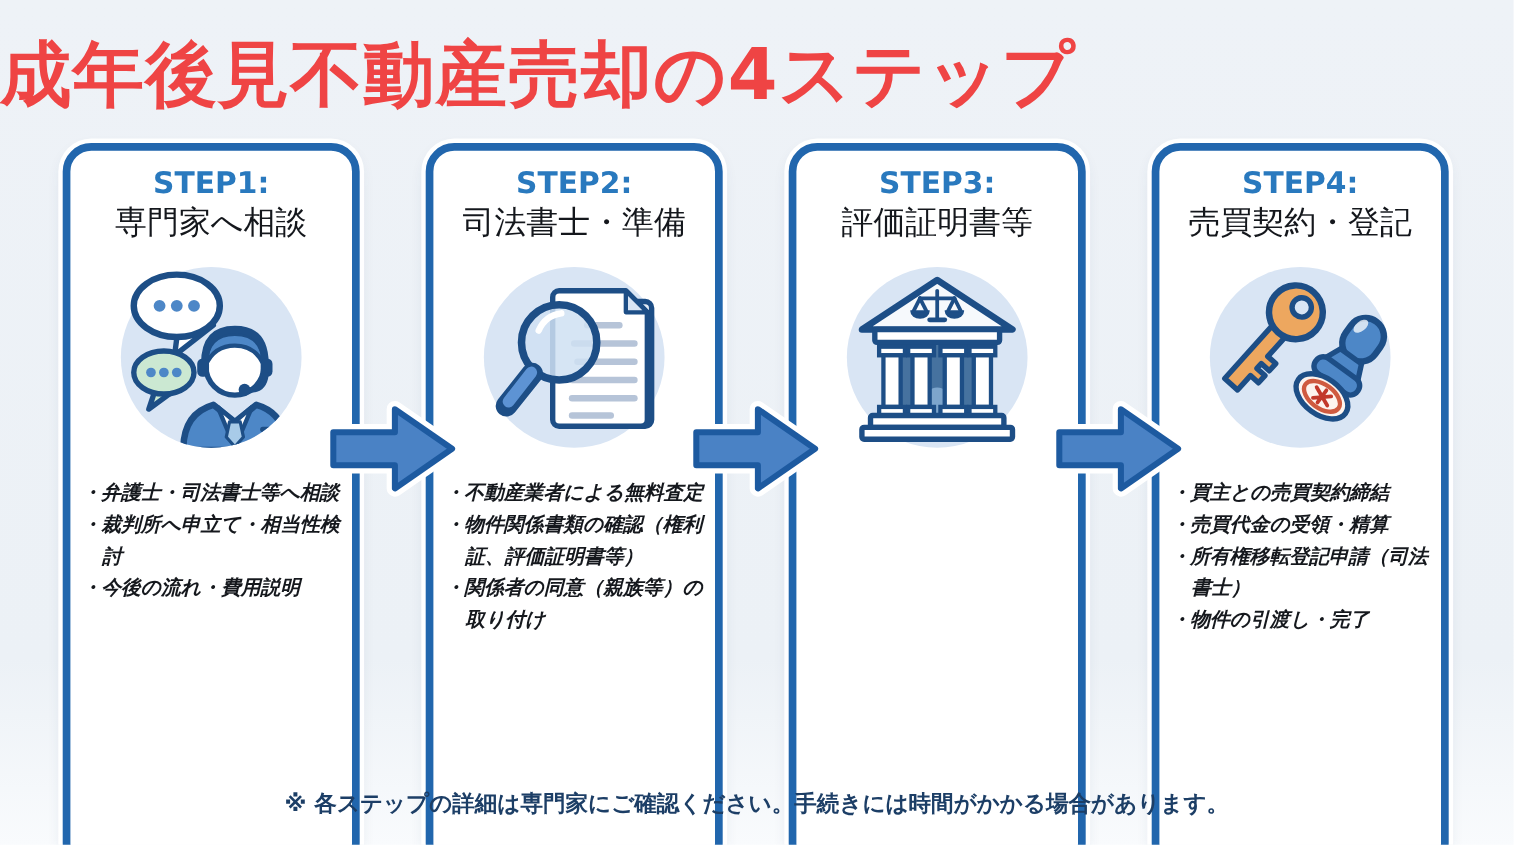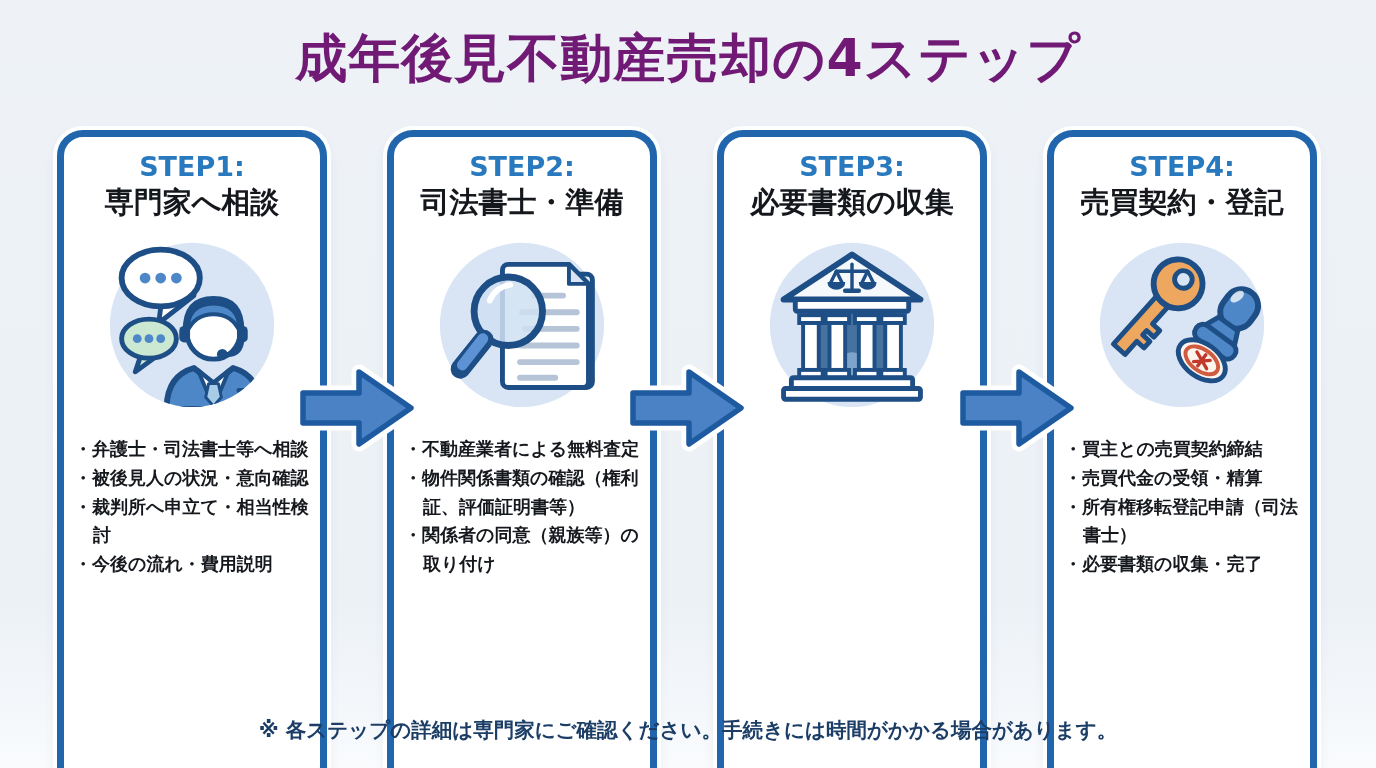--- a/index.html
+++ b/index.html
@@ -2,45 +2,45 @@
 <html><head>
 <meta charset="utf-8">
 <style>
   html,body{margin:0;padding:0;}
   body{
     width:1376px;height:768px;position:relative;overflow:hidden;
     font-family:"DejaVu Sans","Liberation Sans",sans-serif;
     background:linear-gradient(180deg,#eef2f7 0%,#ecf1f6 78%,#f9fbfd 100%);
   }
   .page-title{
-    position:absolute;top:24px;left:0;width:100%;text-align:center;
-    font-size:52px;font-weight:800;color:#701a75;letter-spacing:1px;
+    position:absolute;top:24px;left:0;width:100%;
+    font-size:65px;font-weight:800;color:#ef4444;letter-spacing:1px;
   }
   .card{
     position:absolute;top:130px;width:270px;height:662px;box-sizing:border-box;
     background:#ffffff;border:7px solid #2166ad;border-radius:26px;
     box-shadow:0 0 0 4px rgba(255,255,255,.95), 0 6px 14px rgba(40,70,110,.10);
     padding-top:14px;
   }
   .card.c1{left:57px}.card.c2{left:387px}.card.c3{left:717px}.card.c4{left:1047px}
   .step-label{
     text-align:center;font-size:27px;line-height:32px;font-weight:800;color:#2979be;
   }
   .step-title{
-    text-align:center;font-size:29px;line-height:38px;font-weight:700;color:#14171c;
+    text-align:center;font-size:29px;line-height:38px;font-weight:400;color:#14171c;
   }
   .icon-wrap{
     width:176px;height:176px;margin:14px auto 0 auto;
   }
   .icon-wrap svg{display:block;width:176px;height:176px;}
   ul.bullets{
     list-style:none;margin:24px 0 0 0;padding:0 10px;
     font-size:18px;line-height:1.6;font-weight:700;color:#15181d;
   }
-  ul.bullets li{padding-left:1.05em;text-indent:-1.05em;margin:0;}
+  ul.bullets li{padding-left:1.05em;text-indent:-1.05em;margin:0;font-style:italic;}
   .arrow{
     position:absolute;top:360px;width:120px;height:96px;
   }
   .arrow.a1{left:297px}.arrow.a2{left:627px}.arrow.a3{left:957px}
   .footnote{
     position:absolute;top:716px;left:0;width:100%;text-align:center;
     font-size:20.5px;font-weight:700;color:#1c3e66;
   }
 </style>
 </head>
@@ -79,21 +79,20 @@
         <circle cx="74" cy="44" r="5.5" fill="#4d87c7"></circle>
       <path d="M40 116 L32 140 L62 118 Z" fill="#cbe8d2" stroke="#1d4e86" stroke-width="5" stroke-linejoin="round"></path>
       <ellipse cx="46" cy="106" rx="28" ry="20" fill="#cbe8d2" stroke="#1d4e86" stroke-width="5"></ellipse>
       <circle cx="34" cy="106" r="4.5" fill="#4d87c7"></circle>
         <circle cx="46" cy="106" r="4.5" fill="#4d87c7"></circle>
         <circle cx="58" cy="106" r="4.5" fill="#4d87c7"></circle>
     </svg>
   </div>
   <ul class="bullets">
     <li>・弁護士・司法書士等へ相談</li>
-    <li>・被後見人の状況・意向確認</li>
     <li>・裁判所へ申立て・相当性検討</li>
     <li>・今後の流れ・費用説明</li>
   </ul>
 </div>
 
 <div class="card c2">
   <div class="step-label">STEP2:</div>
   <div class="step-title">司法書士・準備</div>
   <div class="icon-wrap">
     <svg viewBox="0 0 180 180">
@@ -117,21 +116,21 @@
   </div>
   <ul class="bullets">
     <li>・不動産業者による無料査定</li>
     <li>・物件関係書類の確認（権利証、評価証明書等）</li>
     <li>・関係者の同意（親族等）の取り付け</li>
   </ul>
 </div>
 
 <div class="card c3">
   <div class="step-label">STEP3:</div>
-  <div class="step-title">必要書類の収集</div>
+  <div class="step-title">評価証明書等</div>
   <div class="icon-wrap">
     <svg viewBox="0 0 180 180">
       <circle cx="90" cy="92" r="84" fill="#d9e5f4"></circle>
       <rect x="46" y="78" width="88" height="74" fill="#46729f"></rect>
       <path d="M78 152 v-20 a12 12 0 0 1 24 0 v20 z" fill="#7da5cc"></path>
       <path d="M90 20 L160 66 H20 Z" fill="#f6f9fc" stroke="#1d4e86" stroke-width="6" stroke-linejoin="round"></path>
       <g stroke="#1d4e86" stroke-width="3.5" fill="none" stroke-linecap="round">
         <line x1="90" y1="30" x2="90" y2="56"></line>
         <line x1="74" y1="37" x2="106" y2="37"></line>
         <line x1="74" y1="37" x2="68" y2="49"></line>
@@ -182,21 +181,21 @@
         <ellipse cx="122" cy="132" rx="19" ry="11" fill="none" stroke="#cf5b40" stroke-width="4"></ellipse>
         <path d="M113 128 l18 8 M116 138 l13 -11 M122 125 v14" stroke="#c2392b" stroke-width="3.5" fill="none" stroke-linecap="round"></path>
         <ellipse cx="113" cy="58" rx="4.5" ry="8" fill="#ffffff" opacity="0.75" transform="rotate(16 113 58)"></ellipse>
       </g>
     </svg>
   </div>
   <ul class="bullets">
     <li>・買主との売買契約締結</li>
     <li>・売買代金の受領・精算</li>
     <li>・所有権移転登記申請（司法書士）</li>
-    <li>・必要書類の収集・完了</li>
+    <li>・物件の引渡し・完了</li>
   </ul>
 </div>
 
 <div class="arrow a1">
   <svg viewBox="0 0 120 96">
     <polygon points="6,33 62,33 62,12 114,48 62,84 62,63 6,63" fill="none" stroke="#ffffff" stroke-width="15" stroke-linejoin="round"></polygon>
     <polygon points="6,33 62,33 62,12 114,48 62,84 62,63 6,63" fill="#4a82c5" stroke="#1d5aa0" stroke-width="5.5" stroke-linejoin="round"></polygon>
   </svg>
 </div>
 <div class="arrow a2">

